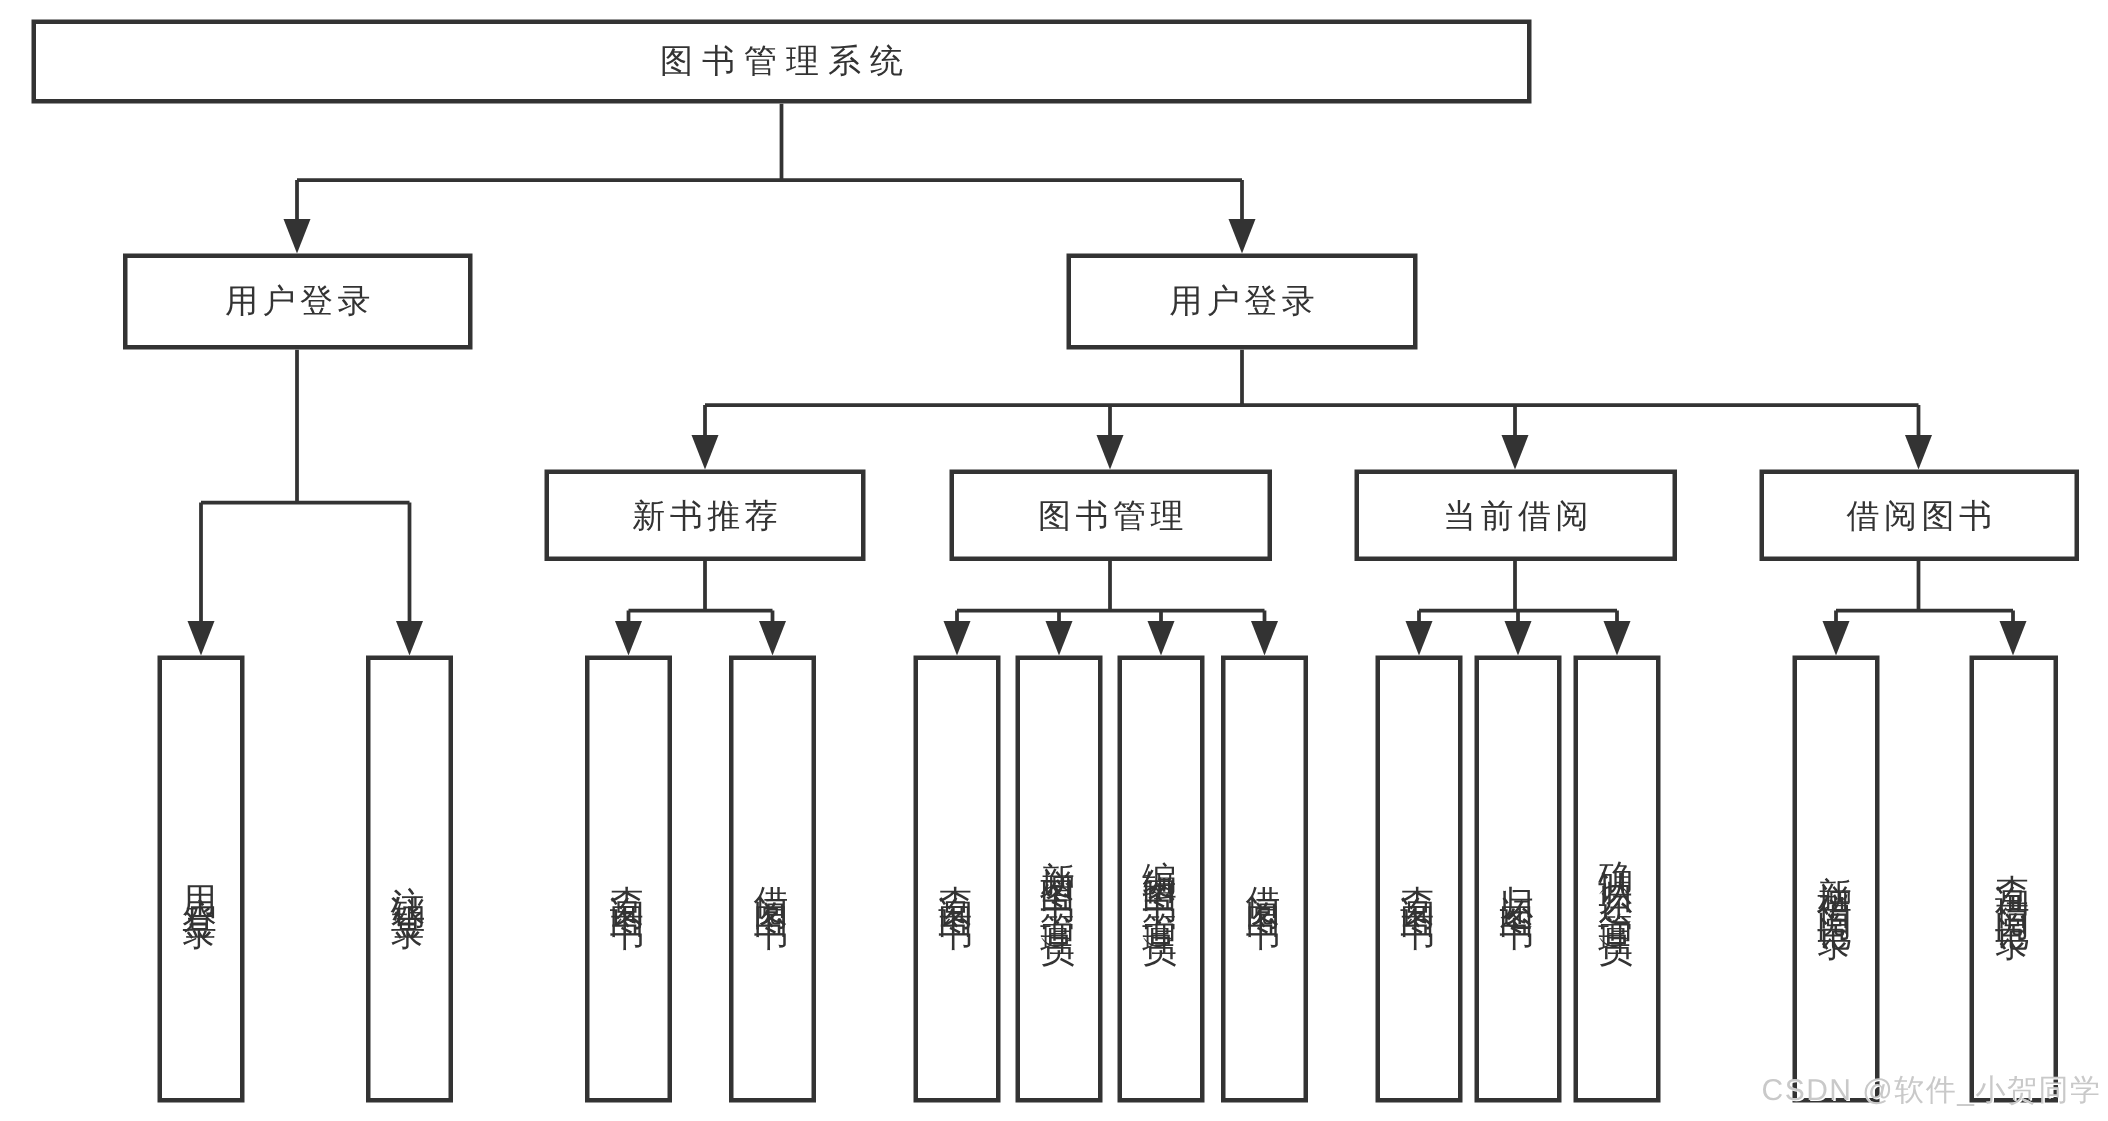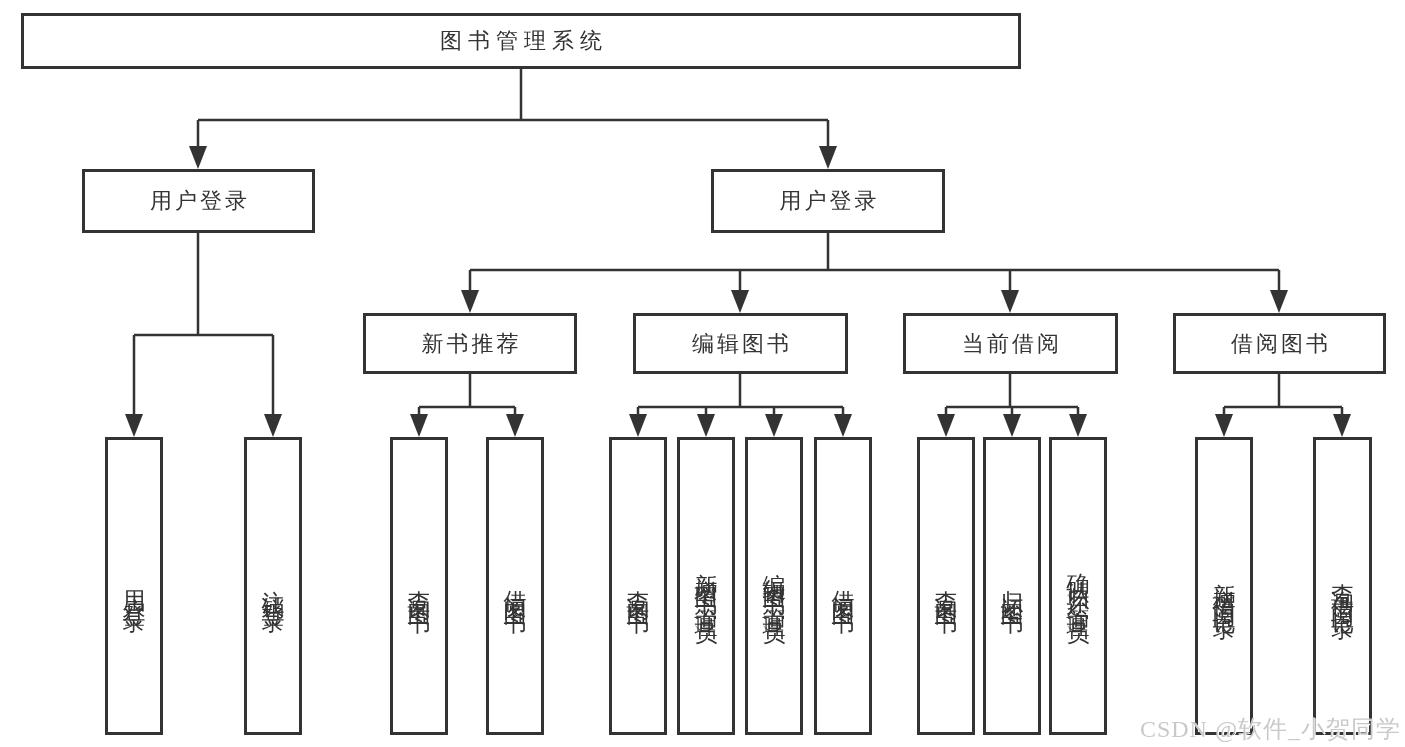--- a/index.html
+++ b/index.html
@@ -8,21 +8,21 @@
     --box-background:#ffffff;
     --watermark:#c9c9c9;
     --background:#ffffff;
   }
   html,body{margin:0;padding:0;background:var(--background);}
   .canvas{
     position:relative;
     width:1405px;height:747px;
     background:var(--background);
     overflow:hidden;
-    font-family:Liberation Serif, serif;
+    font-family:Liberation Sans, sans-serif;
     color:var(--text);
   }
   svg.connectors{position:absolute;left:0;top:0;z-index:1;}
   svg.connectors .strokes{stroke:var(--line);stroke-width:2.5;fill:none;}
   svg.connectors .heads{fill:var(--line);stroke:none;}
   .node{
     position:absolute;
     box-sizing:border-box;
     background:var(--box-background);
     border:3px solid var(--line);
@@ -49,21 +49,21 @@
     text-orientation:mixed;
     font-size:23px;
     letter-spacing:7px;
     white-space:normal;
   }
   .watermark{
     position:absolute;
     right:4px;
     top:713px;
     z-index:3;
-    font-size:24px;
+    font-size:20px;
     color:var(--watermark);
     letter-spacing:1px;
     text-shadow:1px 1px 0 #ffffff;
   }
 </style>
 </head>
 <body>
 
 <div class="canvas">
 
@@ -115,21 +115,21 @@
     <span>用户登录</span>
   </div>
   <div class="node h" style="left:711px;top:169px;width:234px;height:64px">
     <span>用户登录</span>
   </div>
 
   <div class="node h" style="left:363px;top:313px;width:214px;height:61px">
     <span>新书推荐</span>
   </div>
   <div class="node h" style="left:633px;top:313px;width:215px;height:61px">
-    <span>编辑图书</span>
+    <span>图书管理</span>
   </div>
   <div class="node h" style="left:903px;top:313px;width:215px;height:61px">
     <span>当前借阅</span>
   </div>
   <div class="node h" style="left:1173px;top:313px;width:213px;height:61px">
     <span>借阅图书</span>
   </div>
 
   <div class="node v" style="left:105px;top:437px;width:58px;height:298px">
     <span>用户登录</span>

